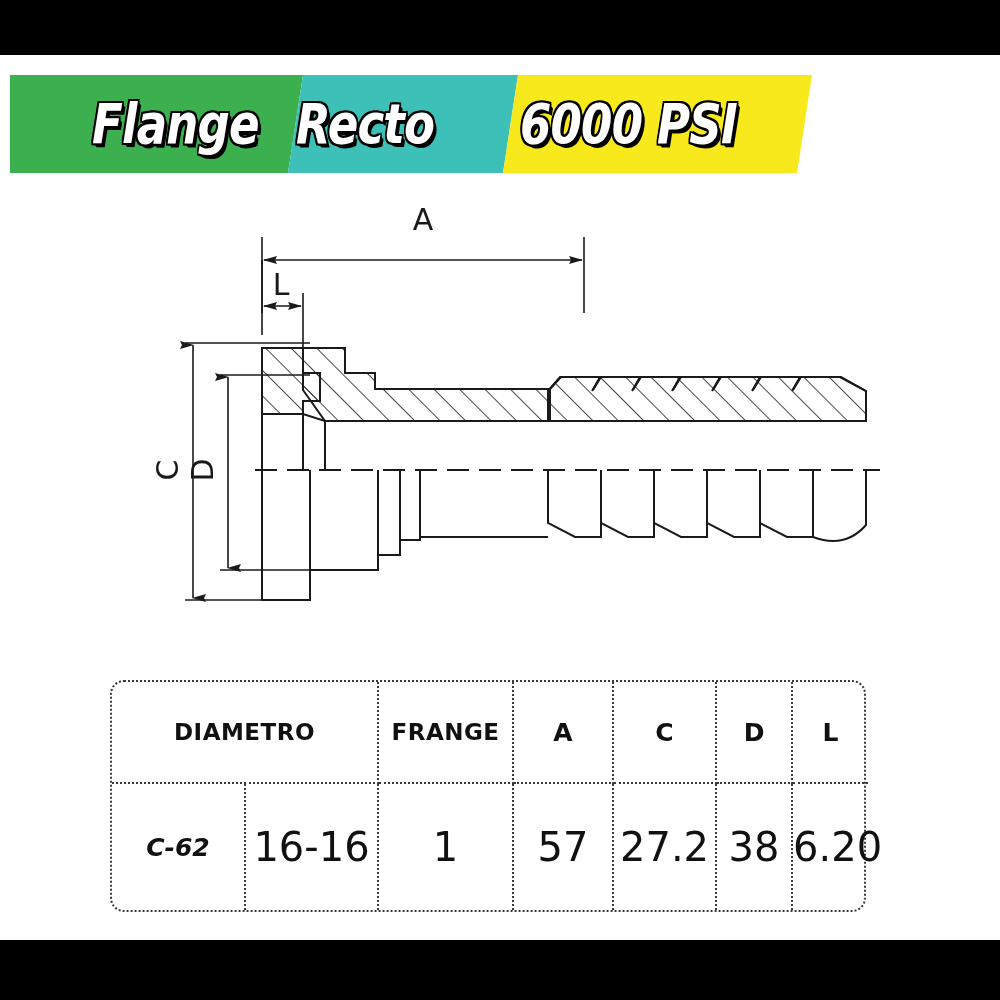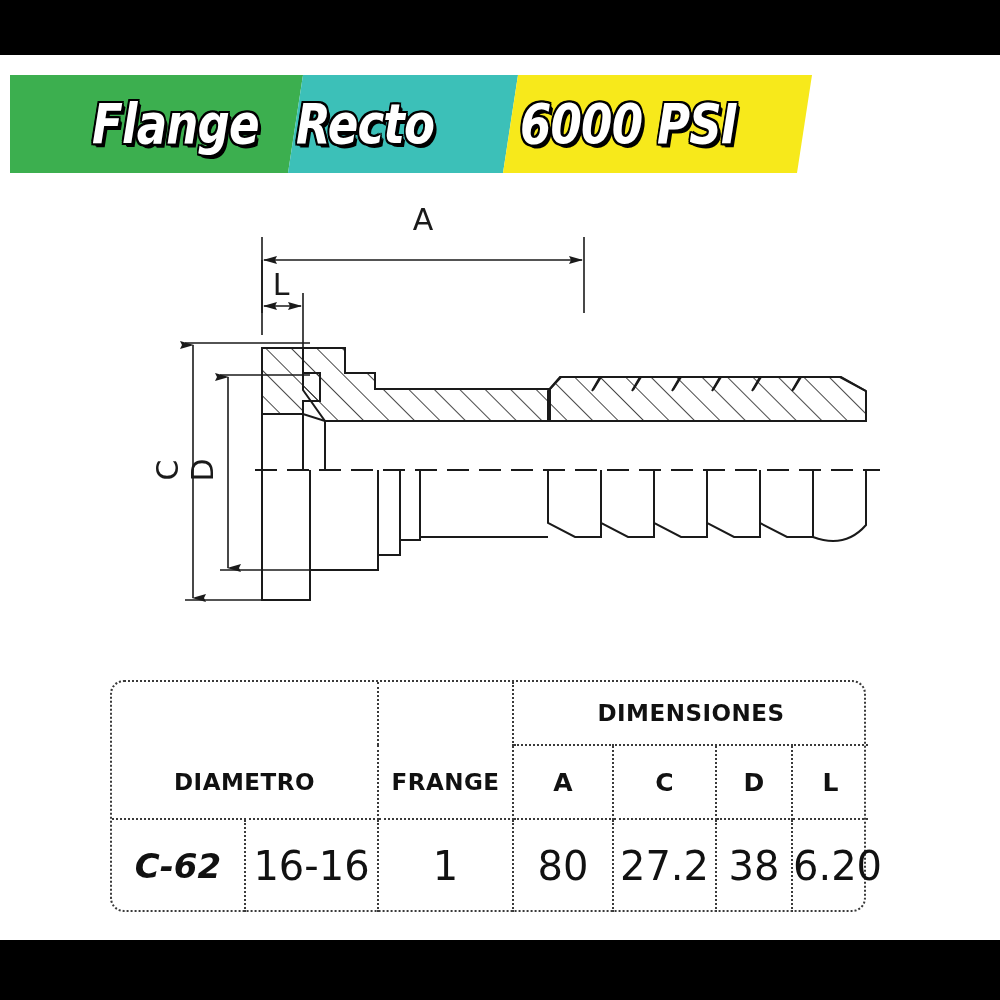--- a/index.html
+++ b/index.html
@@ -66,21 +66,21 @@
     vertical-align:middle;
     font-family:"DejaVu Sans", sans-serif;
     color:#111;
     padding:0;
   }
   .bd-r{border-right:2px dotted #3a3a3a;}
   .bd-b{border-bottom:2px dotted #3a3a3a;}
   .hdr{font-size:23px;font-weight:bold;letter-spacing:.5px;}
   .hdr-sm{font-size:25px;font-weight:bold;}
   .val{font-size:40px;font-weight:normal;font-family:"DejaVu Sans", sans-serif;}
-  .val-b{font-size:34px;font-weight:bold;font-style:italic;}
+  .val-b{font-size:25px;font-weight:bold;font-style:italic;}
 </style>
 </head>
 <body>
 
 <div id="root">
 
   <div class="bar bar-top"></div>
   <div class="bar bar-bottom"></div>
 
   <div class="banner">
@@ -277,40 +277,35 @@
         <col style="width:133px">
           <col style="width:133px">
         <col style="width:135px">
         <col style="width:100px">
           <col style="width:103px">
         <col style="width:76px">
           <col style="width:76px">
       </colgroup>
       <tbody>
 
-        <tr style="height:63px">
-          <td colspan="2" class="bd-r"></td>
-          <td class="bd-r"></td>
-          <td colspan="4" class="bd-b hdr">DIMENSIONES</td>
-        </tr>
 
         <tr style="height:74px">
           <td colspan="2" class="bd-r bd-b hdr">DIAMETRO</td>
           <td class="bd-r bd-b hdr">FRANGE</td>
           <td class="bd-r bd-b hdr-sm">A</td>
           <td class="bd-r bd-b hdr-sm">C</td>
           <td class="bd-r bd-b hdr-sm">D</td>
           <td class="bd-b hdr-sm">L</td>
         </tr>
 
         <tr style="height:93px">
           <td class="bd-r val-b">C-62</td>
           <td class="bd-r val">16-16</td>
           <td class="bd-r val">1</td>
-          <td class="bd-r val">80</td>
+          <td class="bd-r val">57</td>
           <td class="bd-r val">27.2</td>
           <td class="bd-r val">38</td>
           <td class="val">6.20</td>
         </tr>
       </tbody>
     </table>
   </div>
 
 </div>
 

